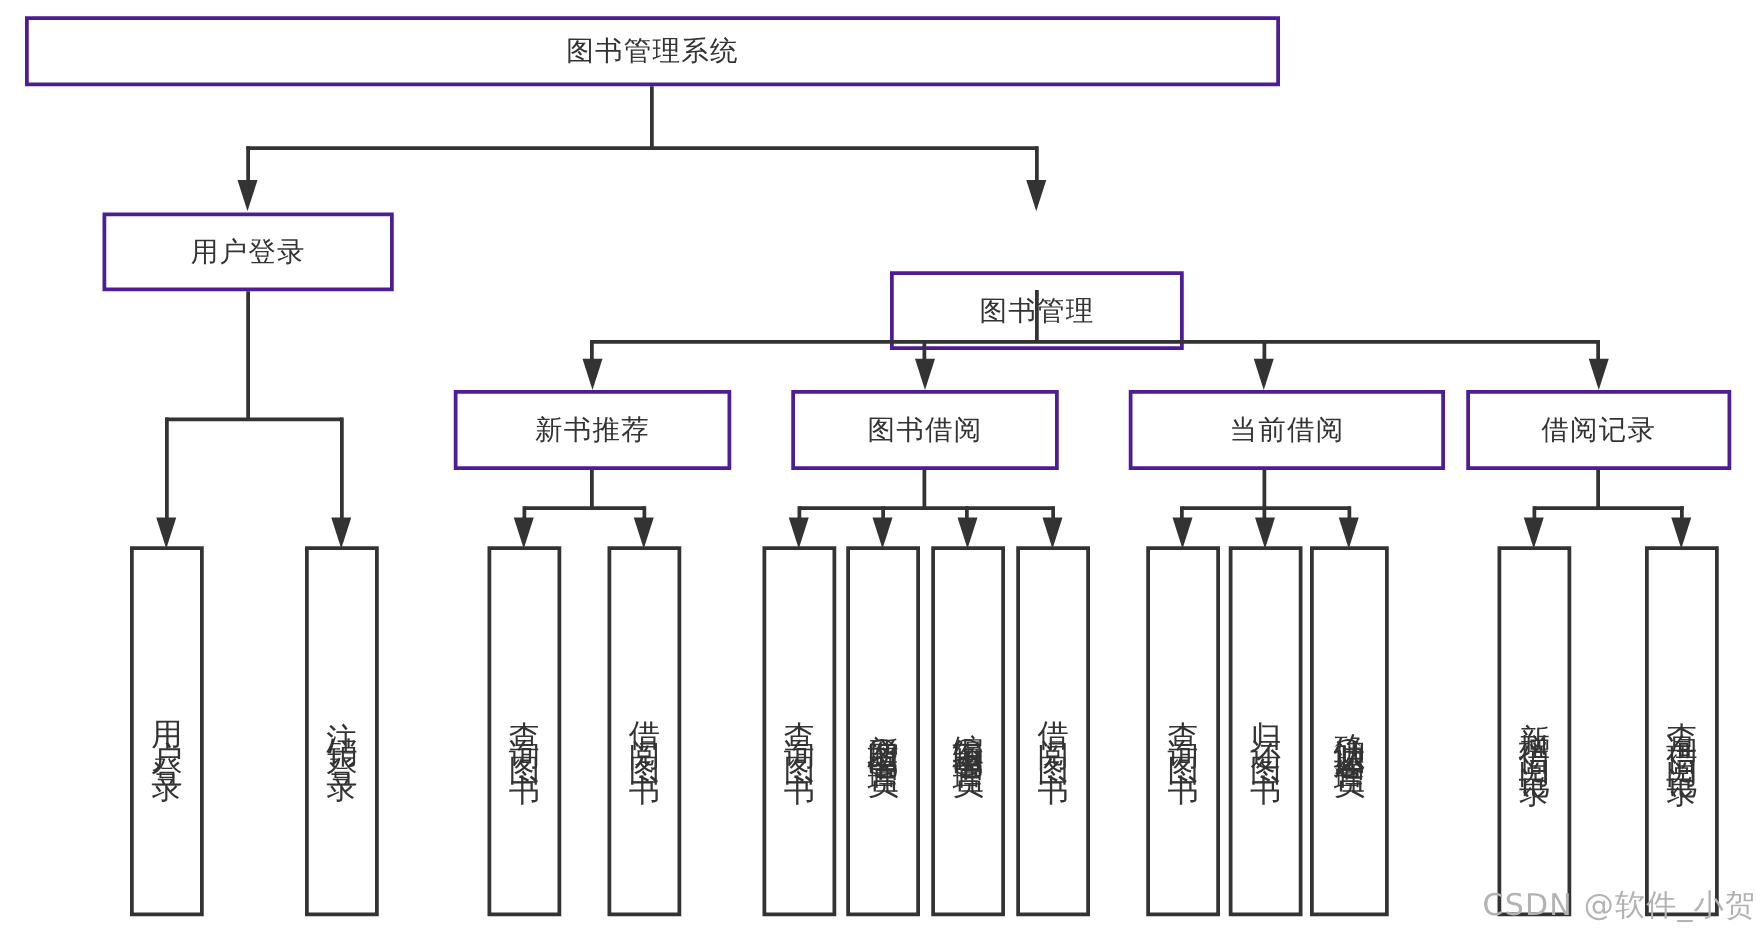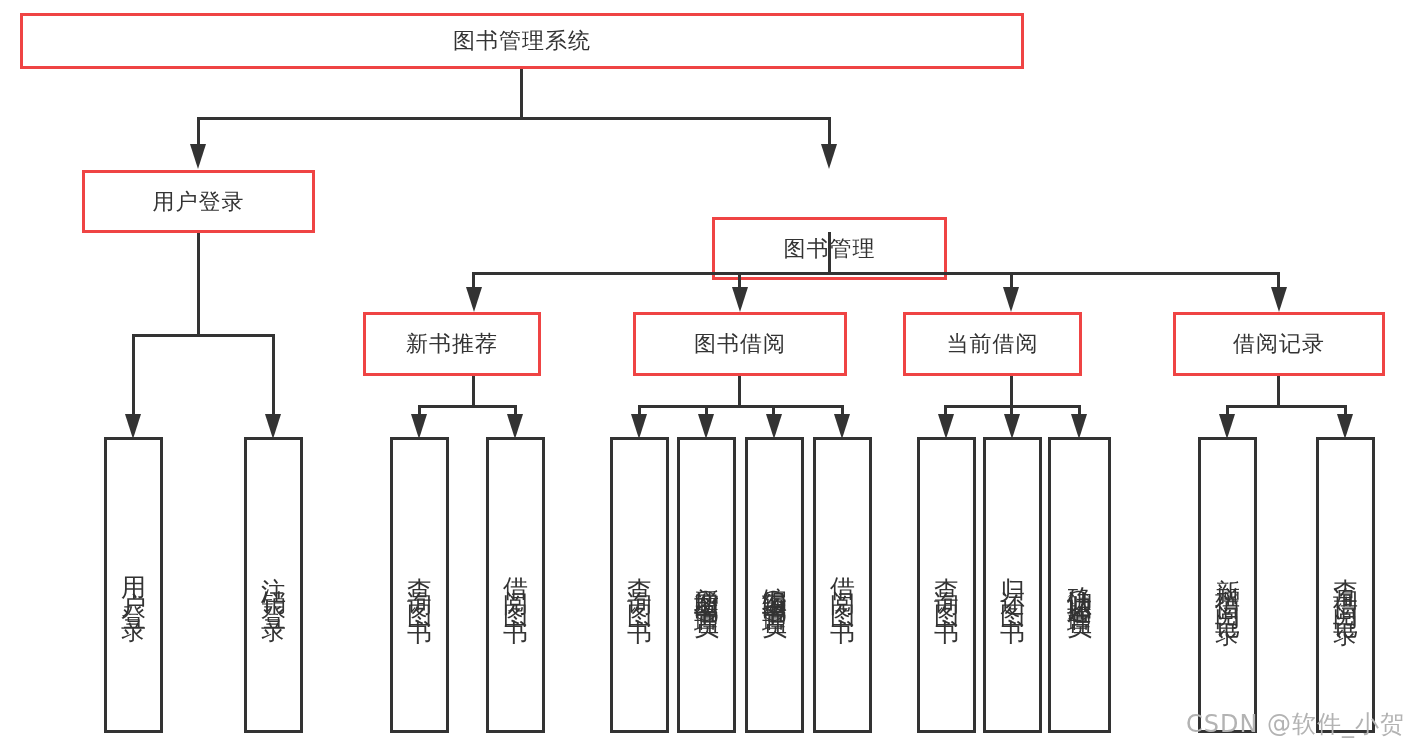--- a/index.html
+++ b/index.html
@@ -6,21 +6,21 @@
   #canvas{
     position:relative;
     width:1405px;height:747px;
     background:#ffffff;
     font-family:"DejaVu Sans","Liberation Sans",sans-serif;
     overflow:hidden;
   }
   .box{
     position:absolute;
     box-sizing:border-box;
-    border:3px solid #ef4444;
+    border:3px solid #4c1d95;
     background:#ffffff;
     display:flex;
     align-items:center;
     justify-content:center;
     color:#333333;
     font-size:22px;
     letter-spacing:1px;
     white-space:nowrap;
   }
   .leaf{
@@ -73,29 +73,29 @@
   </div>
 
   <div class="box" style="left:82px;top:170px;width:233px;height:63px;">
     <span>用户登录</span>
   </div>
 
   <div class="box" style="left:712px;top:169px;width:235px;height:63px;margin-top:48px;">
     <span>图书管理</span>
   </div>
 
-  <div class="box" style="left:363px;top:312px;width:178px;height:64px;">
+  <div class="box" style="left:363px;top:312px;width:222px;height:64px;">
     <span>新书推荐</span>
   </div>
 
   <div class="box" style="left:633px;top:312px;width:214px;height:64px;align-items:center;">
     <span>图书借阅</span>
   </div>
 
-  <div class="box" style="left:903px;top:312px;width:179px;height:64px;text-align:right;">
+  <div class="box" style="left:903px;top:312px;width:253px;height:64px;text-align:right;">
     <span>当前借阅</span>
   </div>
 
   <div class="box" style="left:1173px;top:312px;width:212px;height:64px;">
     <span>借阅记录</span>
   </div>
 
   <div class="leaf" style="left:104px;">
     <span class="vtext spread">用户登录</span>
   </div>

